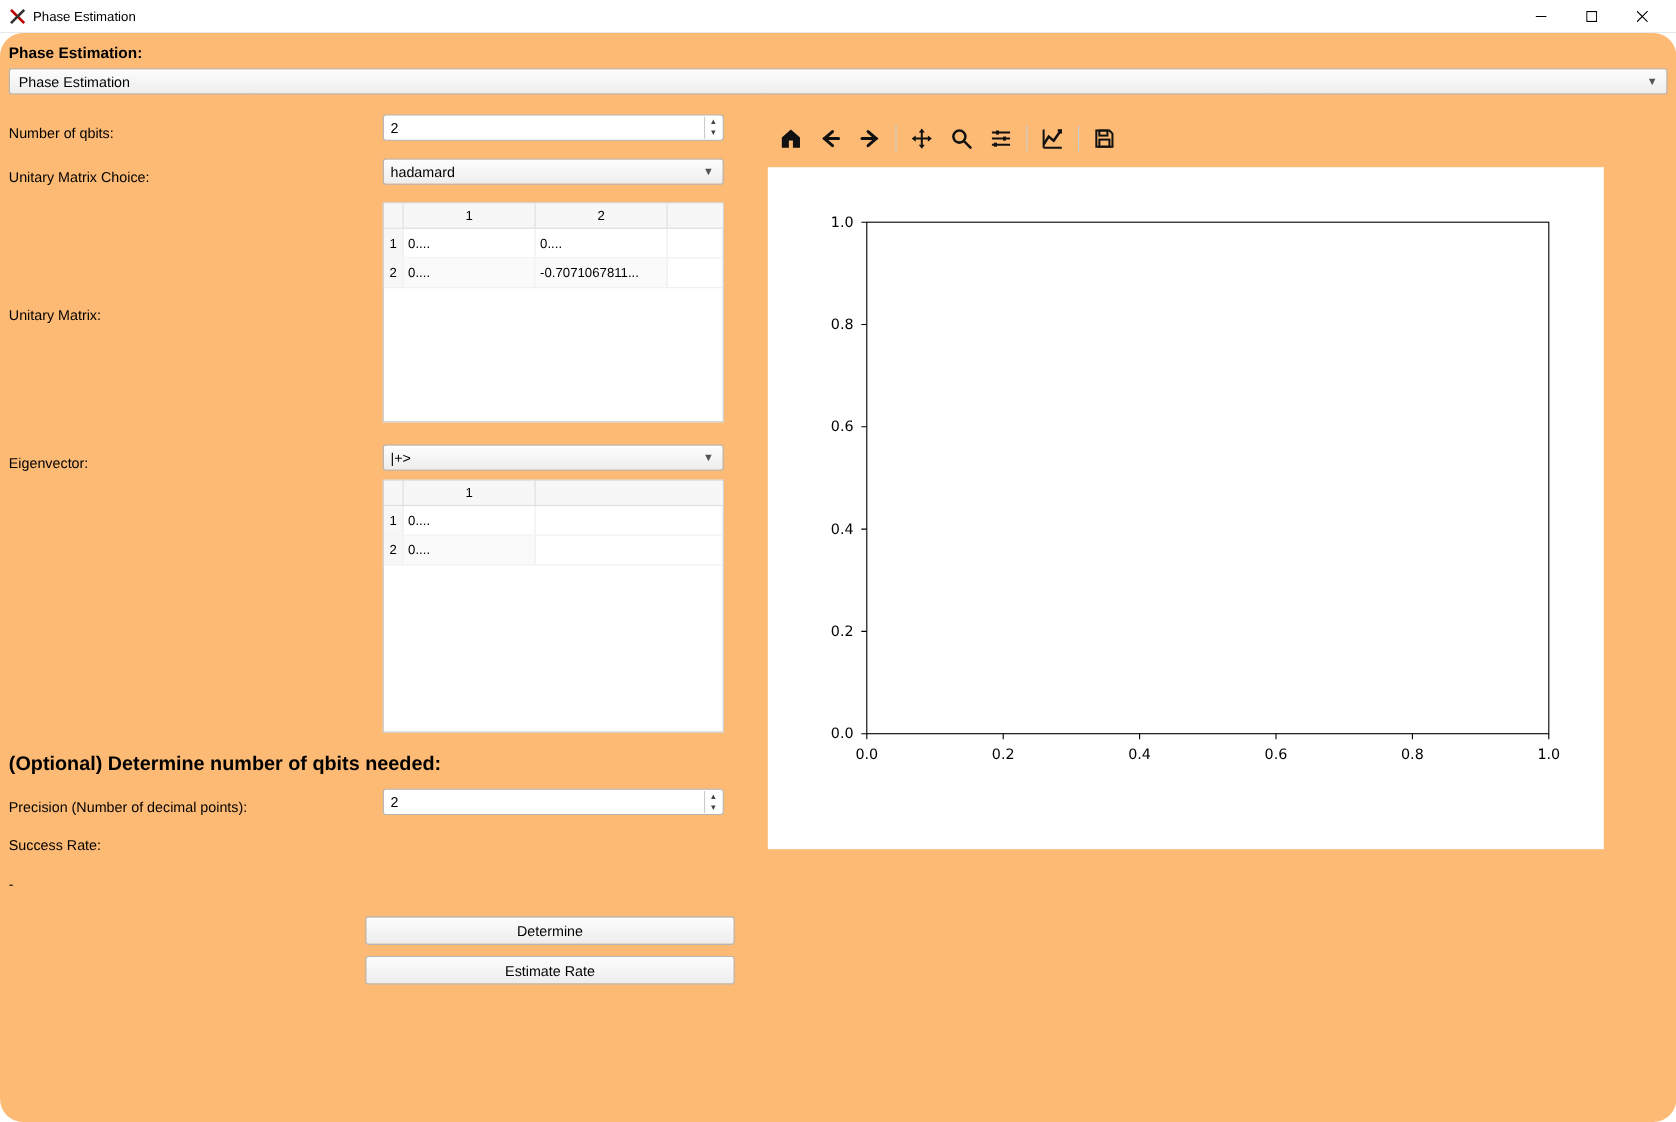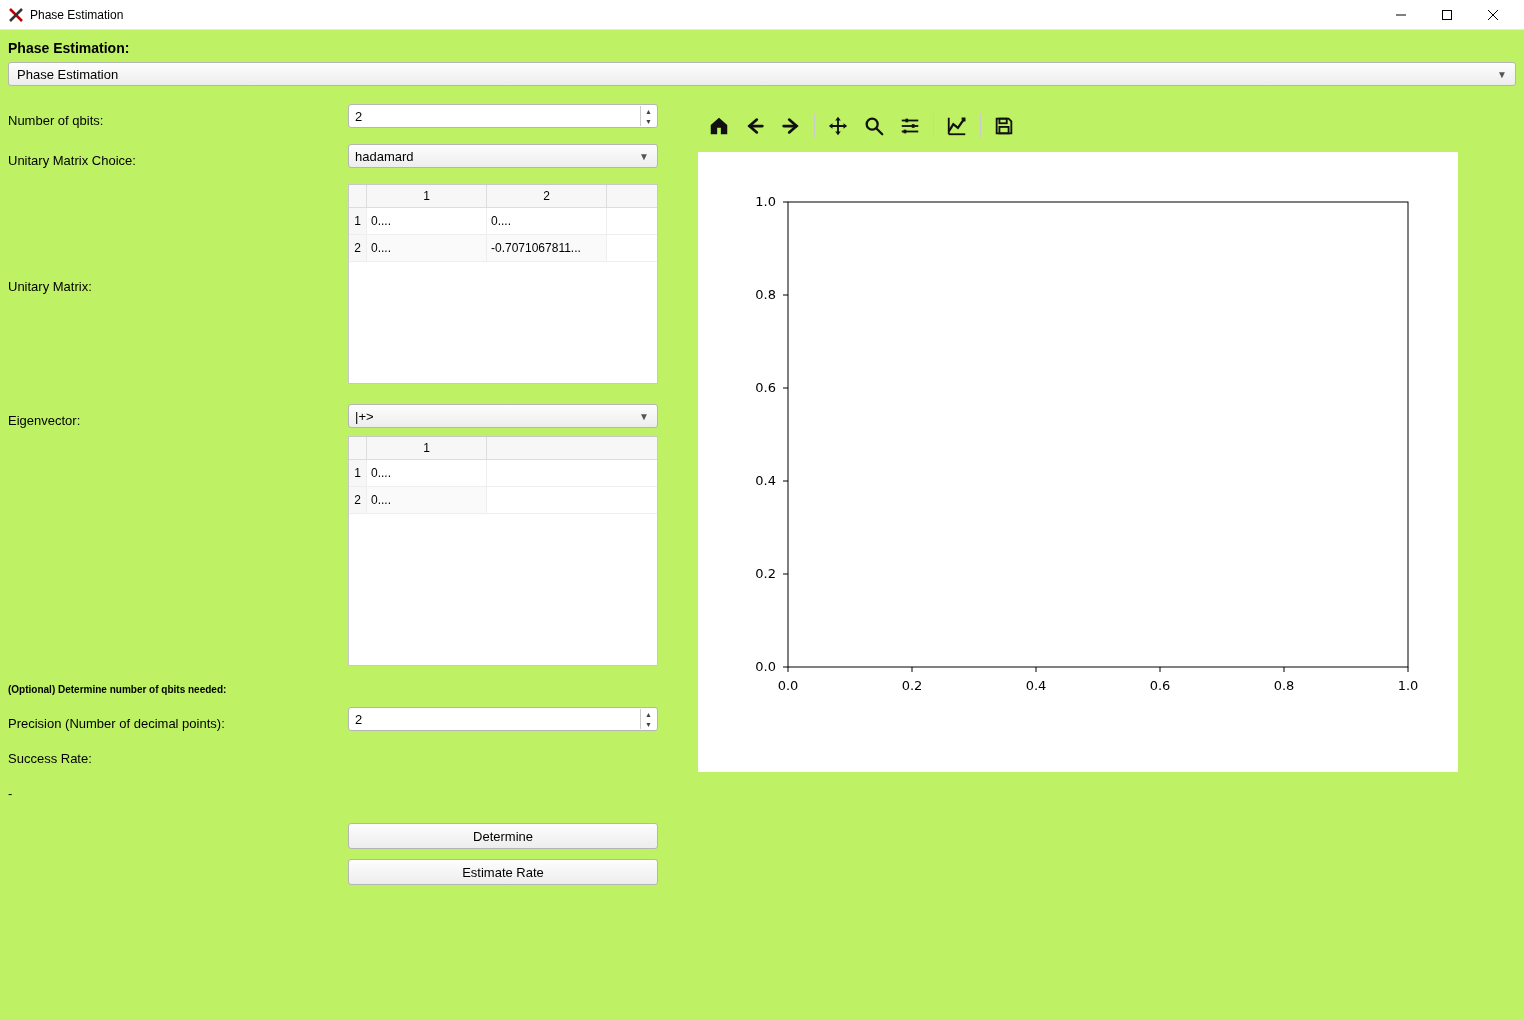--- a/index.html
+++ b/index.html
@@ -25,23 +25,24 @@
   display: inline-flex; align-items: center; justify-content: center;
 }
 .titlebar .title { flex: 1; font-size: 12px; }
 .titlebar .win-controls { display: flex; gap: 0; }
 .titlebar .win-btn {
   width: 46px; height: 30px;
   display: flex; align-items: center; justify-content: center;
   cursor: pointer;
 }
 .content {
-  background: #bef264;
+  background: #fdba74;
   height: calc(1020px - 30px);
   padding: 10px 8px;
+  border-radius: 21px;
 }
 .header-label { font-weight: bold; font-size: 14px; margin-bottom: 6px; }
 .main-dropdown {
   width: 100%;
   height: 24px;
   border: 1px solid #b5b5b5;
   border-radius: 3px;
   background: linear-gradient(#fdfdfd,#ededed);
   display: flex; align-items: center;
   padding: 0 8px;
@@ -93,23 +94,23 @@
 .grid .grow .grc {
   border-right: 1px solid #eee;
   padding: 6px 4px;
   font-size: 12px;
   overflow: hidden;
   white-space: nowrap;
   text-overflow: ellipsis;
 }
 .grid .grow:nth-child(odd) .grc.data { background: #fafafa; }
 .grid .rowhead { background: #f7f7f7; text-align: center; }
-.section-label { font-weight: bold; margin: 18px 0 12px 0; font-size: 10px; }
+.section-label { font-weight: bold; margin: 18px 0 12px 0; font-size: 18px; }
 .btn {
-  width: 310px; height: 26px;
+  width: 336px; height: 26px;
   border: 1px solid #b5b5b5;
   border-radius: 3px;
   background: linear-gradient(#fdfdfd,#ededed);
   display: flex; align-items: center; justify-content: center;
   font-size: 13px;
   cursor: pointer;
   margin-bottom: 10px;
 }
 .plot-toolbar {
   display: flex; align-items: center; gap: 2px;

